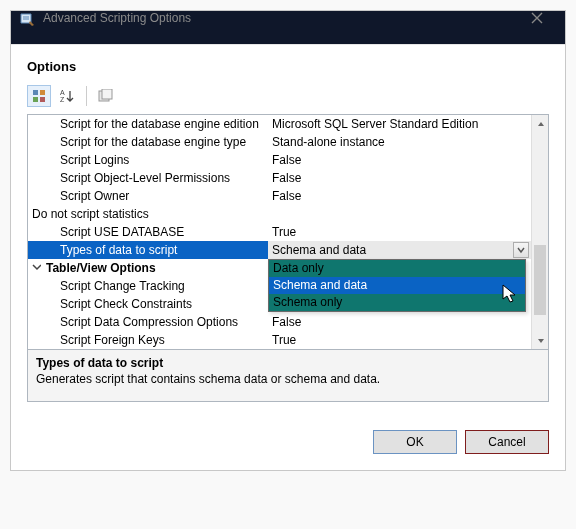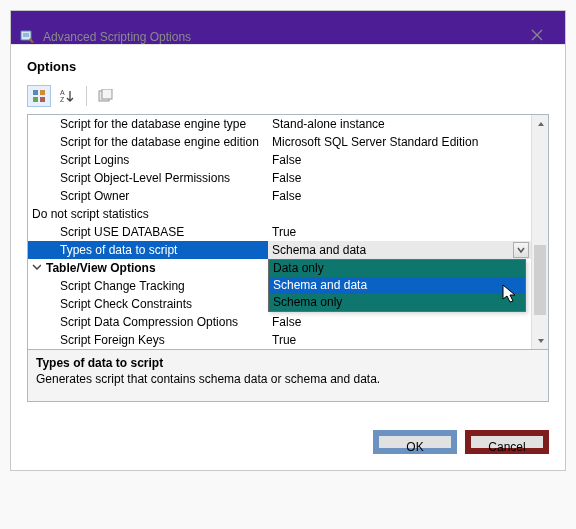--- a/index.html
+++ b/index.html
@@ -11,23 +11,23 @@
     padding: 10px;
   }
   .window {
     width: 556px;
     background: #fff;
     border: 1px solid #c8c8c8;
   }
   .titlebar {
     height: 34px;
     display: flex;
-    align-items: flex-end;
+    align-items: flex-start;
     padding: 0 8px;
-    background: #4c1d95;
+    background: #0f172a;
     border-bottom: 1px solid #e6e6e6;
   }
   .titlebar .icon {
     width: 16px; height: 16px;
     margin-right: 8px;
   }
   .titlebar .title { color: #8a8a8a; font-size: 12px; flex: 1; }
   .titlebar .close { width: 40px; text-align: center; color: #777; font-size: 14px; }
 
   .body { padding: 14px 16px 12px 16px; }
@@ -166,21 +166,21 @@
 
   .buttons {
     display: flex;
     justify-content: flex-end;
     gap: 8px;
     padding: 16px 16px 16px 16px;
   }
   .btn {
     min-width: 84px;
     height: 24px;
-    border: 6px solid #7f1d1d;
+    border: 1px solid #7f1d1d;
     background: #e1e1e1;
     font-size: 12px;
     text-align: center;
     line-height: 22px;
   }
   .btn.primary { border-color: #6b93c2; }
 </style>
 </head>
 <body>
 
@@ -227,26 +227,26 @@
           <rect x="1" y="2" width="10" height="10" fill="#e8e8e8" stroke="#999"></rect>
           <rect x="4" y="0" width="10" height="10" fill="#f4f4f4" stroke="#999"></rect>
         </svg>
       </div>
     </div>
 
     <div class="grid-wrap" style="position:relative;">
       <div class="grid-scroll">
         <div class="grid" id="grid-rows">
             <div class="row">
+              <div class="cell-label"><span>Script for the database engine edition</span></div>
+              <div class="cell-value">Microsoft SQL Server Standard Edition</div>
+            </div>
+            <div class="row">
               <div class="cell-label"><span>Script for the database engine type</span></div>
               <div class="cell-value">Stand-alone instance</div>
-            </div>
-            <div class="row">
-              <div class="cell-label"><span>Script for the database engine edition</span></div>
-              <div class="cell-value">Microsoft SQL Server Standard Edition</div>
             </div>
             <div class="row">
               <div class="cell-label"><span>Script Logins</span></div>
               <div class="cell-value">False</div>
             </div>
             <div class="row">
               <div class="cell-label"><span>Script Object-Level Permissions</span></div>
               <div class="cell-value">False</div>
             </div>
             <div class="row">

